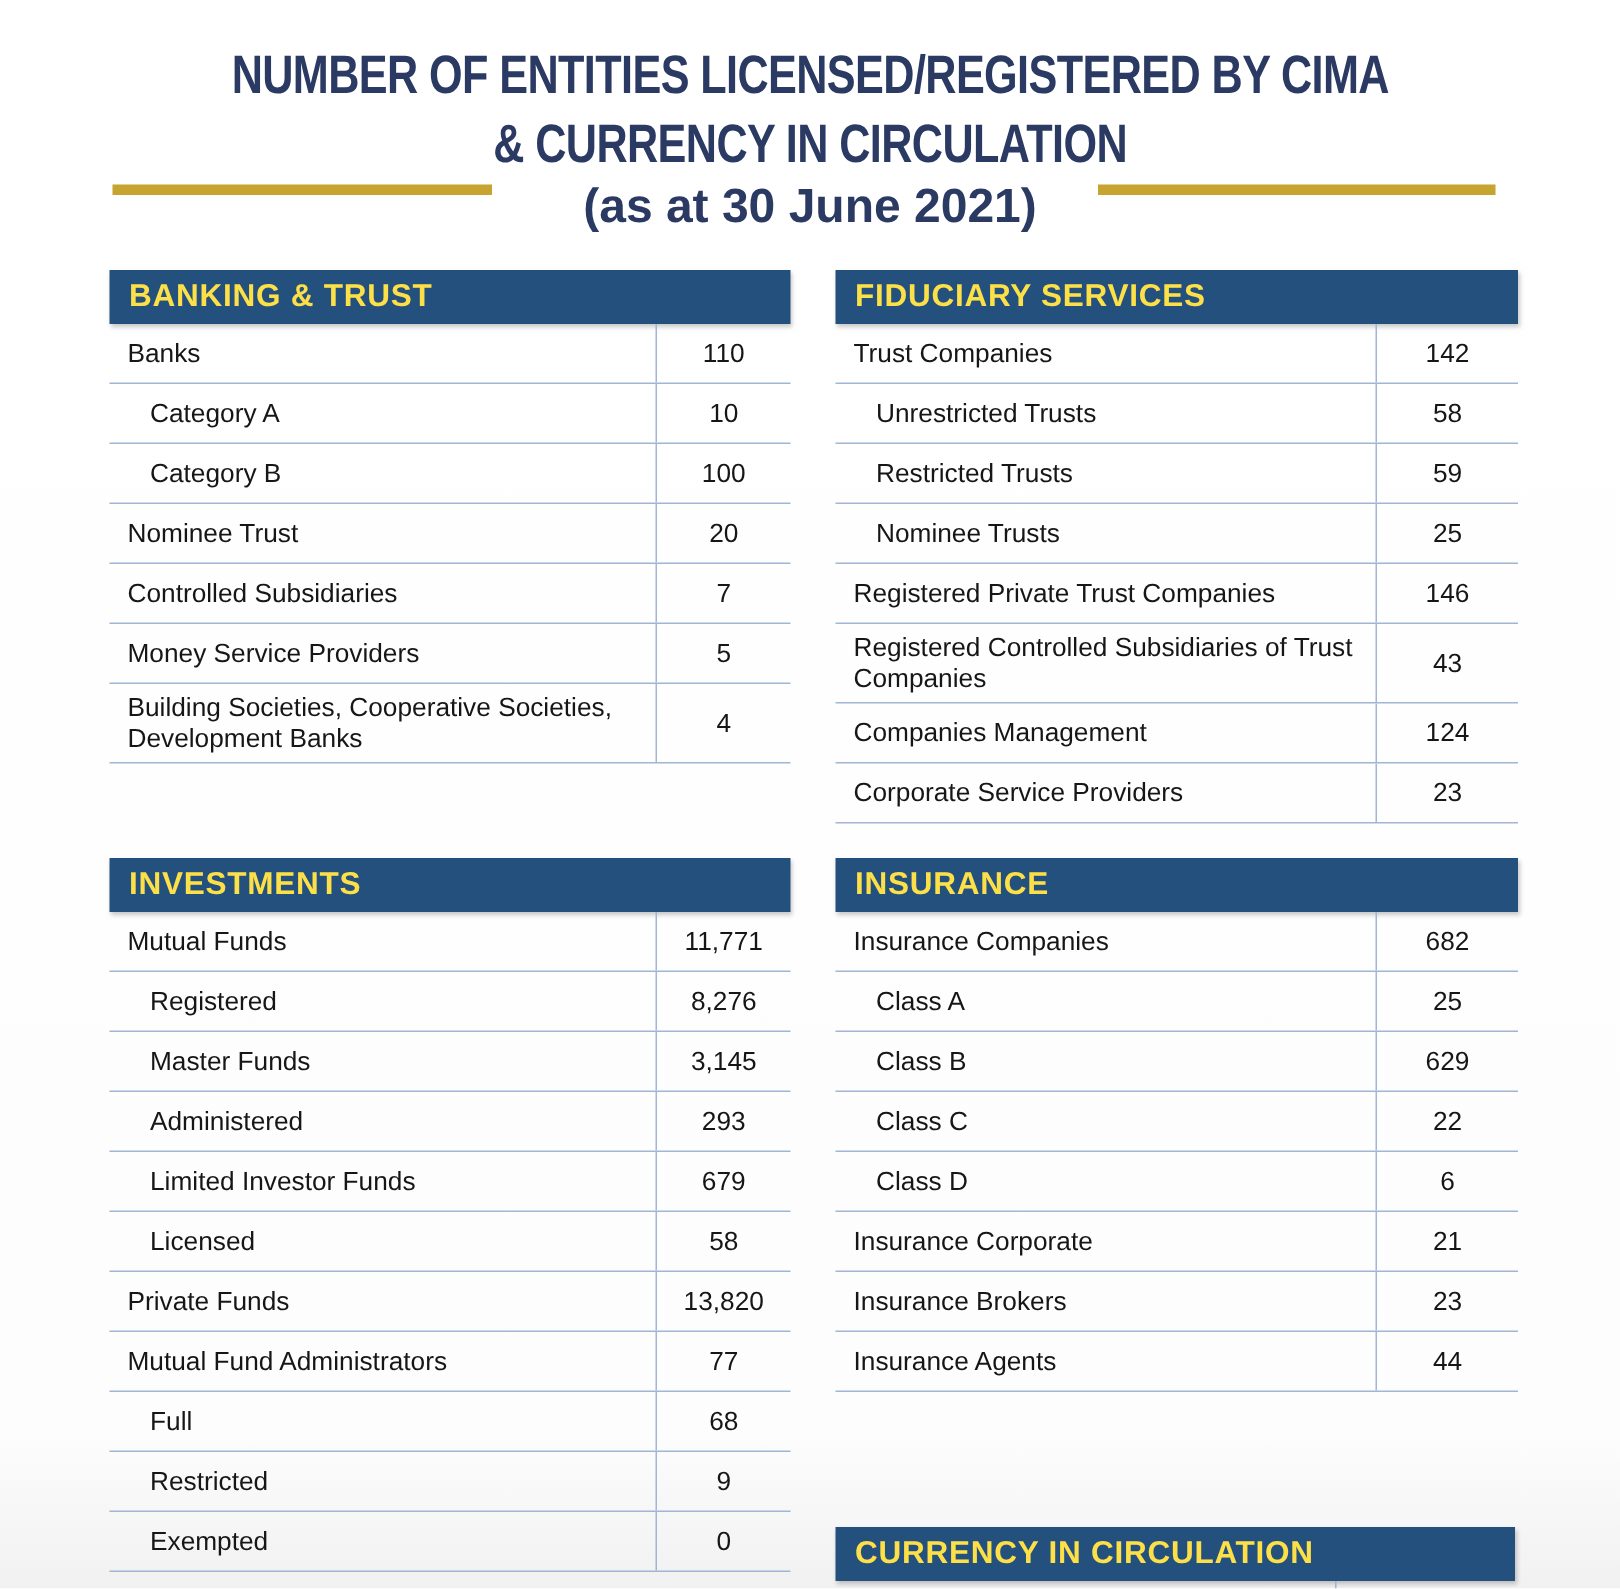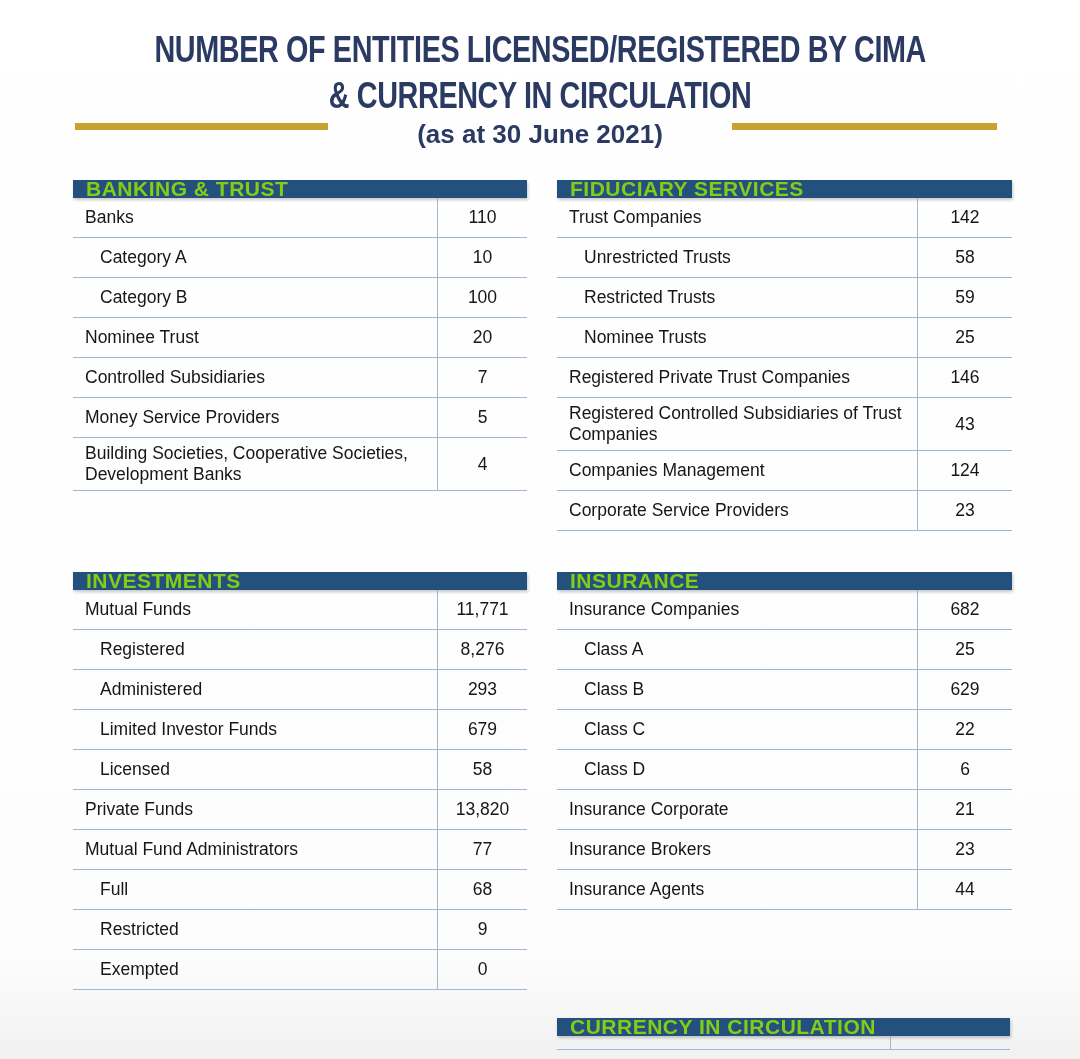--- a/index.html
+++ b/index.html
@@ -25,31 +25,31 @@
     text-align:center;color:var(--title-navy);
     font-weight:bold;font-size:36px;line-height:1.1;
     white-space:nowrap;
   }
   .title-line .squeeze{display:inline-block;transform:scaleX(.8);transform-origin:center;letter-spacing:-.5px;}
   .title-1{top:30px;}
   .title-2{top:76px;}
   .subtitle{
     position:absolute;top:119px;left:0;width:100%;
     text-align:center;color:var(--title-navy);
-    font-weight:bold;font-size:26px;
+    font-weight:bold;font-size:32px;
   }
   .gold-bar{position:absolute;top:123px;height:7px;background:var(--gold);}
   .gold-bar.left{left:75px;width:253px;}
   .gold-bar.right{left:732px;width:265px;}
 
   
   .tbl{position:absolute;}
   .tbl-header{
-    height:18px;background:var(--navy);
-    color:#84cc16;font-weight:bold;font-size:21px;letter-spacing:.5px;
+    height:36px;background:var(--navy);
+    color:#fde047;font-weight:bold;font-size:21px;letter-spacing:.5px;
     display:flex;align-items:center;padding-left:13px;
     box-shadow:1px 2px 3px rgba(0,0,0,.22);
   }
   .row{
     display:flex;align-items:stretch;
     min-height:40px;border-bottom:1px solid var(--line);
     color:var(--row-text);font-size:17.5px;
   }
   .cell{display:flex;align-items:center;}
   .cell.label{
@@ -164,20 +164,24 @@
     <div class="tbl-body">
         <div class="row">
           <div class="cell label">Mutual Funds</div>
           <div class="cell value">11,771</div>
         </div>
         <div class="row indent">
           <div class="cell label">Registered</div>
           <div class="cell value">8,276</div>
         </div>
         <div class="row indent">
+          <div class="cell label">Master Funds</div>
+          <div class="cell value">3,145</div>
+        </div>
+        <div class="row indent">
           <div class="cell label">Administered</div>
           <div class="cell value">293</div>
         </div>
         <div class="row indent">
           <div class="cell label">Limited Investor Funds</div>
           <div class="cell value">679</div>
         </div>
         <div class="row indent">
           <div class="cell label">Licensed</div>
           <div class="cell value">58</div>

